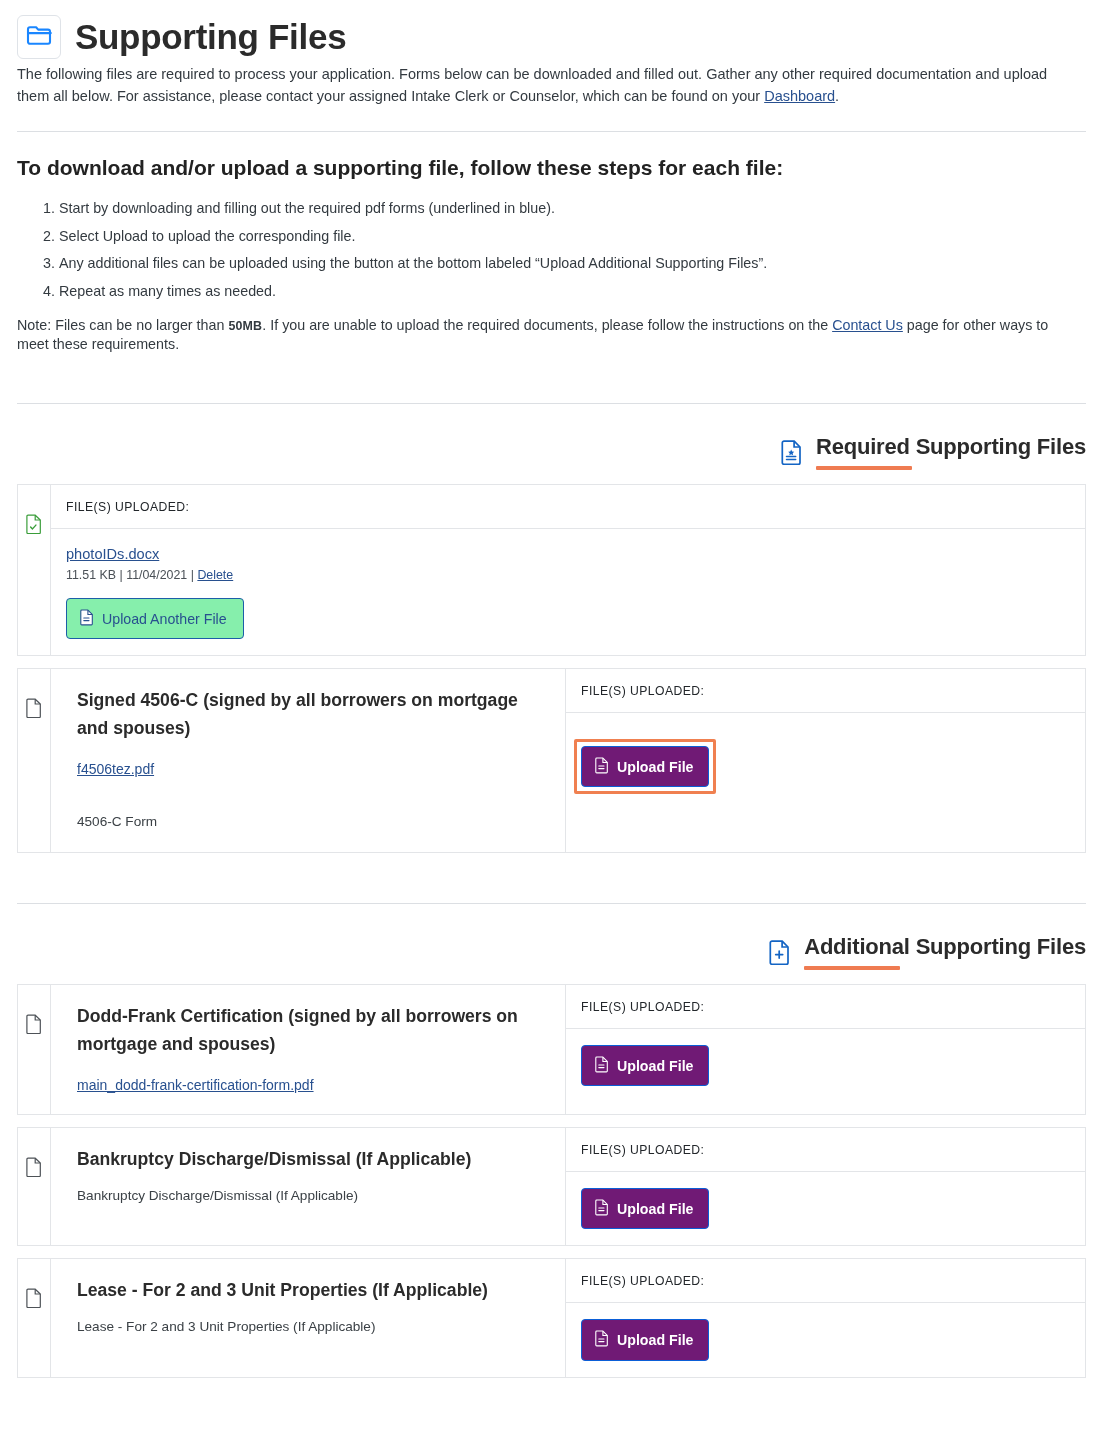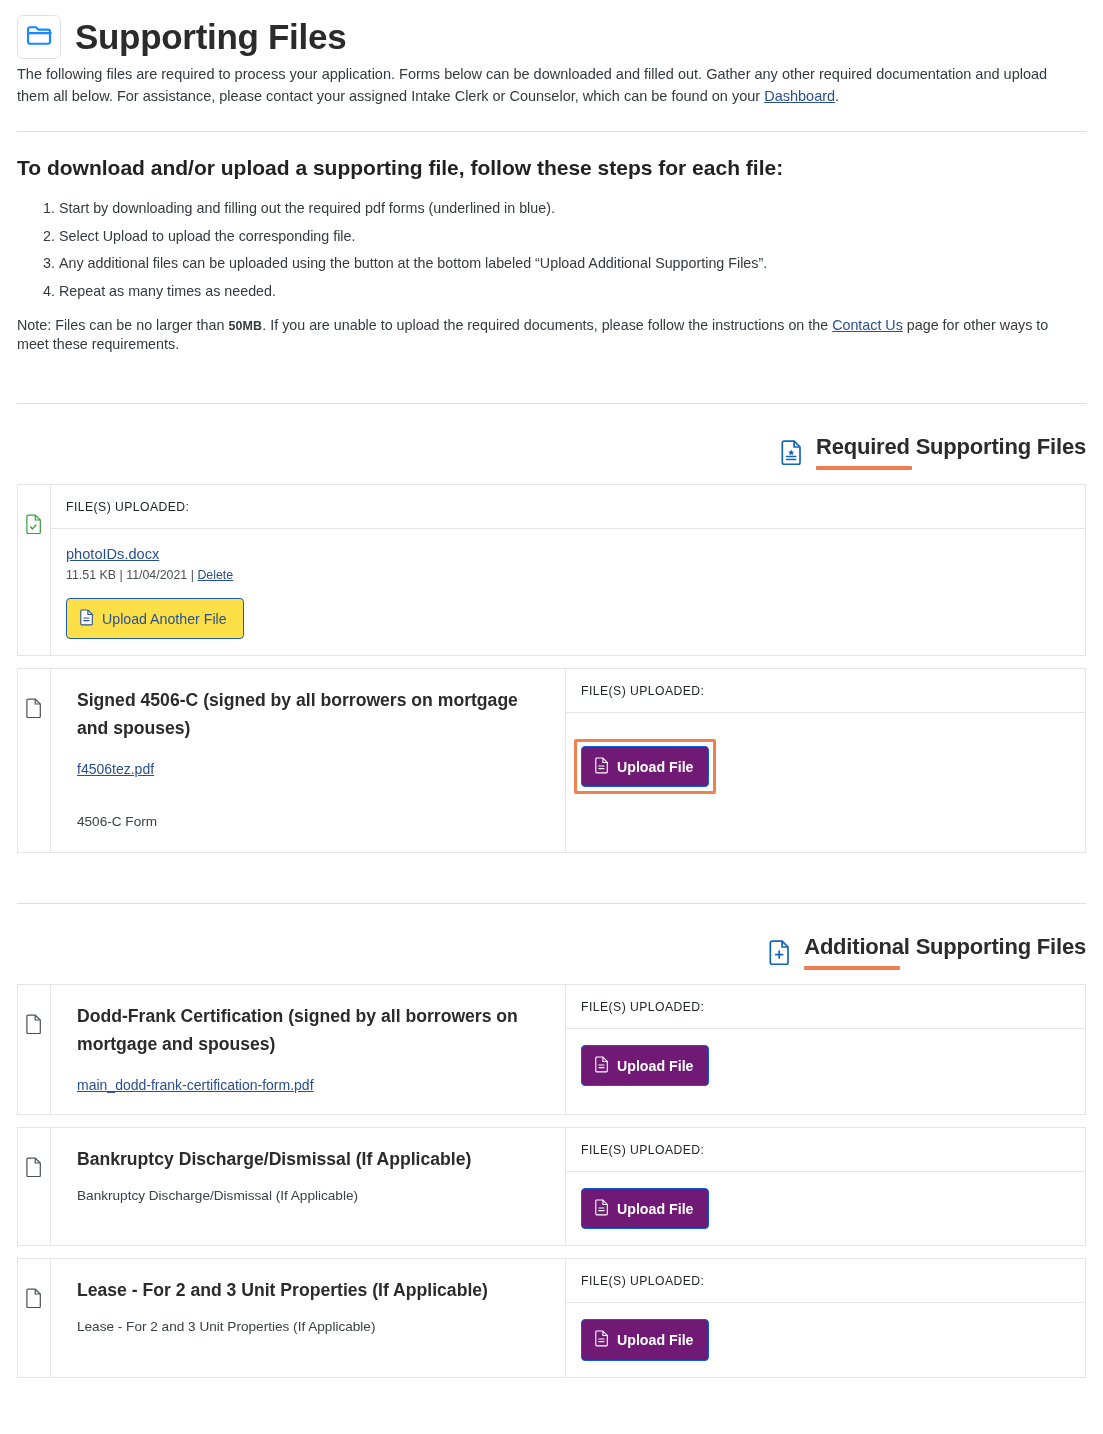--- a/index.html
+++ b/index.html
@@ -206,21 +206,21 @@
     white-space: nowrap;
   }
   .btn-primary {
     background: #701a75;
     color: #fff;
     border: 1px solid #0b5ed7;
     font-weight: 700;
     padding: 10px 15px 10px 13px;
   }
   .btn-outline {
-    background: #fde047;
+    background: #86efac;
     color: #28508f;
     border: 1px solid #1c5ea8;
     padding: 10px 16px 10px 13px;
   }
   .upload-btn-wrap { display: inline-block; margin-top: 16px; }
   .upload-btn-wrap.zero { margin-top: 0; }
   .focus-ring {
     display: inline-block;
     border: 3px solid #f08050;
     padding: 4px;

